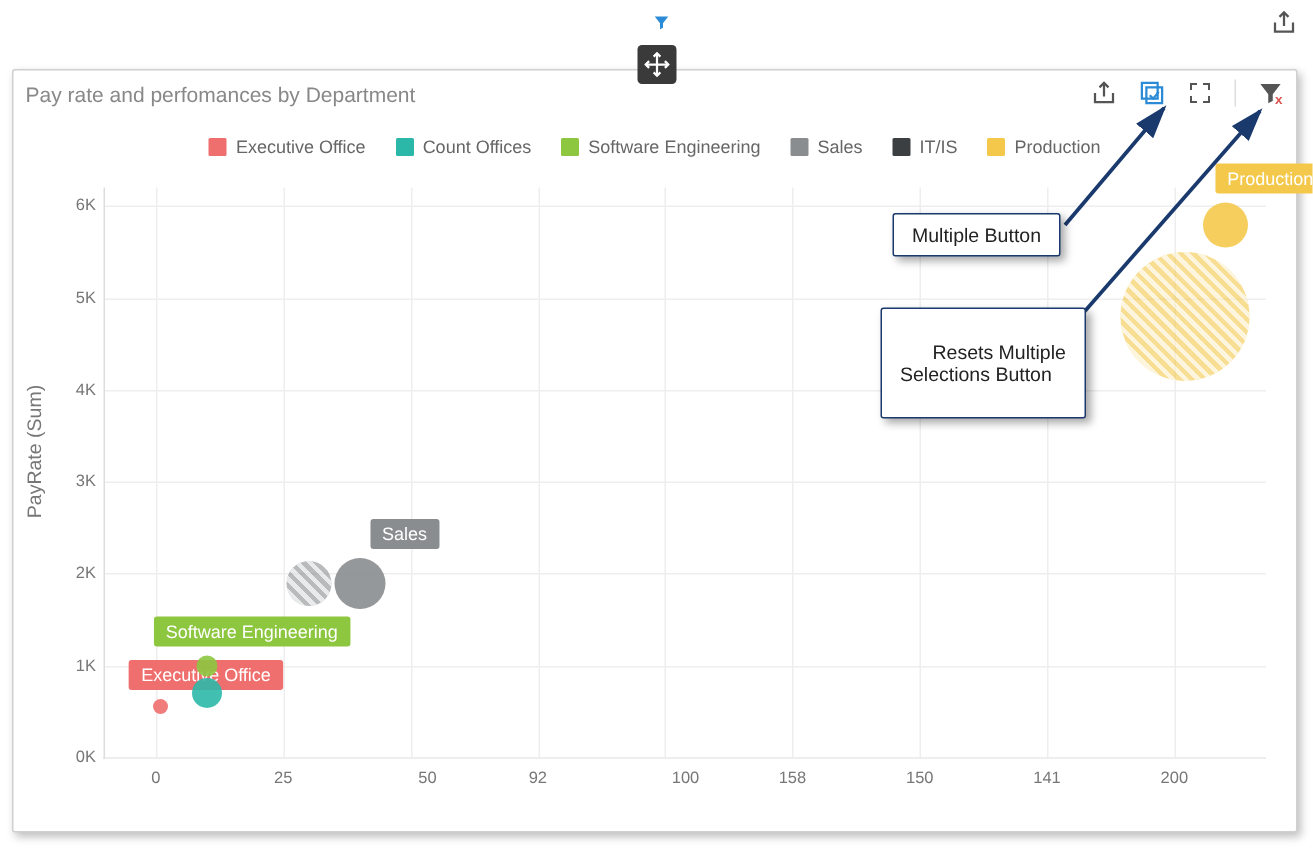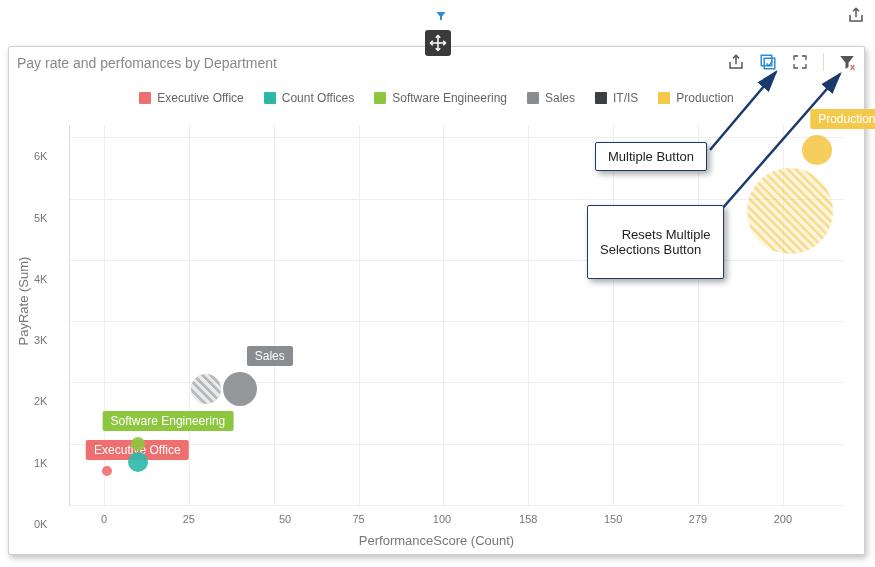--- a/index.html
+++ b/index.html
@@ -97,21 +97,21 @@
     left: 60px;
     right: 20px;
     top: 78px;
     bottom: 48px;
     border-left: 1px solid #ddd;
     border-bottom: 1px solid #ddd;
   }
   .grid-h, .grid-v { position:absolute; background:#eee; }
   .grid-h { left:0; right:0; height:1px; }
   .grid-v { top:0; bottom:0; width:1px; }
-  .ytick { position:absolute; left:-36px; width:30px; font-size:11px; color:#777; transform: translateY(-50%); margin-top: 19px; }
+  .ytick { position:absolute; left:-36px; width:30px; text-align:right; font-size:11px; color:#777; transform: translateY(-50%); }
   .xtick { position:absolute; bottom:-20px; transform:translateX(-50%); font-size:11px; color:#777; }
   .ylabel {
     position:absolute;
     left: 14px;
     top: 50%;
     transform: translate(-50%,-50%) rotate(-90deg);
     color:#777; font-size:13px;
     white-space: nowrap;
   }
   .xlabel {
@@ -225,21 +225,20 @@
           <span>Sales</span>
         </span><span class="legend-item">
           <span class="swatch" style="background: rgb(59, 63, 66);"></span>
           <span>IT/IS</span>
         </span><span class="legend-item">
           <span class="swatch" style="background: rgb(244, 201, 75);"></span>
           <span>Production</span>
         </span></div>
 
     <div class="ylabel">PayRate (Sum)</div>
-    <div class="xlabel">PerformanceScore (Count)</div>
 
     <div class="plot" id="plot">
         <div class="grid-h" style="top: 380px;"></div>
         <div class="ytick" style="top: 380px;">0K</div>
         <div class="grid-h" style="top: 318.71px;"></div>
         <div class="ytick" style="top: 318.71px;">1K</div>
         <div class="grid-h" style="top: 257.419px;"></div>
         <div class="ytick" style="top: 257.419px;">2K</div>
         <div class="grid-h" style="top: 196.129px;"></div>
         <div class="ytick" style="top: 196.129px;">3K</div>
@@ -249,29 +248,29 @@
         <div class="ytick" style="top: 73.5484px;">5K</div>
         <div class="grid-h" style="top: 12.2581px;"></div>
         <div class="ytick" style="top: 12.2581px;">6K</div>
         <div class="grid-v" style="left: 33.9474px;"></div>
         <div class="xtick" style="left: 33.9474px;">0</div>
         <div class="grid-v" style="left: 118.816px;"></div>
         <div class="xtick" style="left: 118.816px;">25</div>
         <div class="grid-v" style="left: 203.684px;"></div>
         <div class="xtick" style="left: 215px;">50</div>
         <div class="grid-v" style="left: 288.553px;"></div>
-        <div class="xtick" style="left: 288.553px;">75</div>
+        <div class="xtick" style="left: 288.553px;">92</div>
         <div class="grid-v" style="left: 373.421px;"></div>
-        <div class="xtick" style="left: 372px;">100</div>
+        <div class="xtick" style="left: 387px;">100</div>
         <div class="grid-v" style="left: 458.289px;"></div>
         <div class="xtick" style="left: 458.289px;">158</div>
         <div class="grid-v" style="left: 543.158px;"></div>
         <div class="xtick" style="left: 543.158px;">150</div>
         <div class="grid-v" style="left: 628.026px;"></div>
-        <div class="xtick" style="left: 628.026px;">279</div>
+        <div class="xtick" style="left: 628.026px;">141</div>
         <div class="grid-v" style="left: 712.895px;"></div>
         <div class="xtick" style="left: 712.895px;">200</div>
         <div class="bubble" style="left: 37.3421px; bottom: 33.7097px; width: 10px; height: 10px; background: rgb(239, 110, 110); opacity: 0.9;"></div>
         <div class="datalabel" style="background: rgb(239, 110, 110); left: 67.3421px; bottom: 44.7097px;">Executive Office</div>
         <div class="bubble" style="left: 67.8947px; bottom: 42.9032px; width: 20px; height: 20px; background: rgb(44, 184, 168); opacity: 0.9;"></div>
         <div class="bubble" style="left: 67.8947px; bottom: 61.2903px; width: 14px; height: 14px; background: rgb(141, 198, 63); opacity: 0.9;"></div>
         <div class="datalabel" style="background: rgb(141, 198, 63); left: 97.8947px; bottom: 74.2903px;">Software Engineering</div>
         <div class="bubble stripe" style="left: 135.789px; bottom: 116.452px; width: 30px; height: 30px; background: rgb(138, 141, 143); opacity: 0.6;"></div>
         <div class="bubble" style="left: 169.737px; bottom: 116.452px; width: 34px; height: 34px; background: rgb(138, 141, 143); opacity: 0.9;"></div>
         <div class="datalabel" style="background: rgb(138, 141, 143); left: 199.737px; bottom: 139.452px;">Sales</div>

